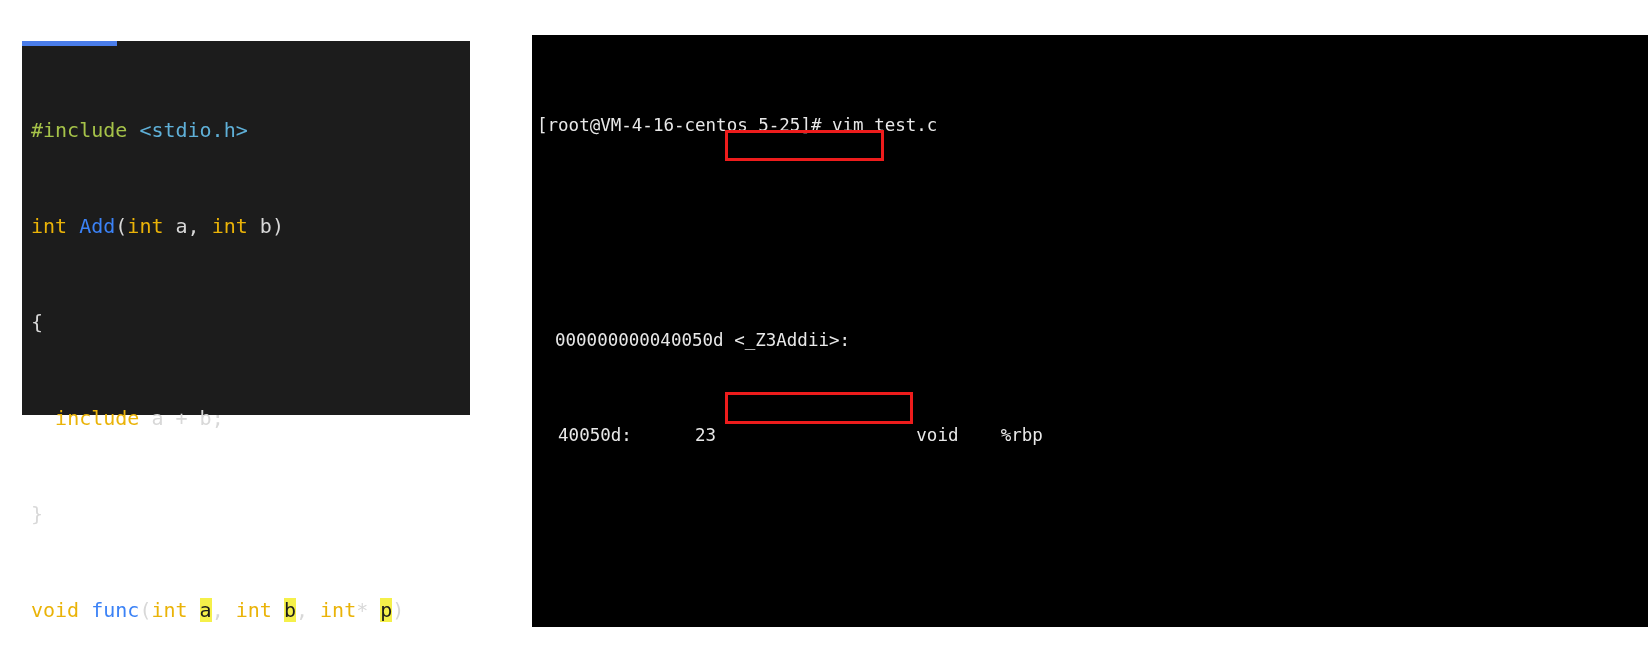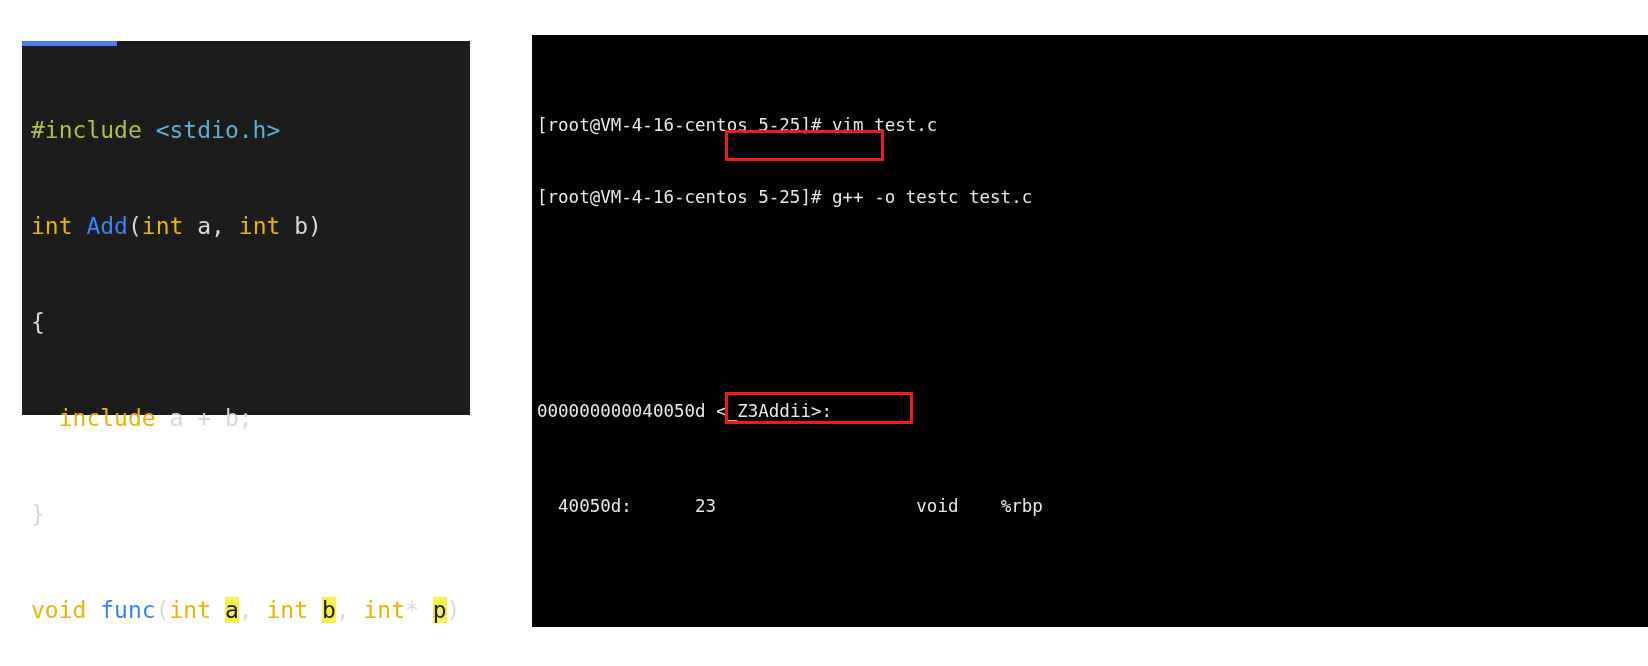--- a/index.html
+++ b/index.html
@@ -32,21 +32,21 @@
     height: 5px;
     background: #4a7dea;
   }
   #editor-code {
     position: absolute;
     left: 0px;
     top: 5px;
     width: 448px;
     height: 369px;
     font-family: "DejaVu Sans Mono", monospace;
-    font-size: 23px;
+    font-size: 20px;
     line-height: 24px;
     white-space: pre;
   }
   .code-line {
     height: 24px;
     padding-left: 9px;
     box-sizing: border-box;
     white-space: pre;
   }
   .tok-pre   { color: #a6c349; }          
@@ -72,21 +72,21 @@
     top: 0;
     padding: 8px 0 0 5px;
     font-family: "DejaVu Sans Mono", monospace;
     font-size: 17.5px;
     line-height: 23.8px;
     color: #e8e8e8;
     white-space: pre;
   }
   .term-line { height: 23.8px; white-space: pre; }
   .term-line.blank { color: transparent; }
-  .fn-label-line { position: relative; }
+  .fn-label-line { position: relative; margin-left: 18px; }
   .fn-addr { color: #e8e8e8; }
   .fn-sym  { color: #e8e8e8; }
   .redbox {
     position: absolute;
     border: 3px solid #ee1c1c;
     box-sizing: border-box;
     pointer-events: none;
   }
   #redbox-1 {
     left: 193px;
@@ -140,21 +140,20 @@
 
     
 
   </div>
 </div>
 
 <div id="terminal-panel">
   <div id="terminal-body">
 
     <div class="term-line"><span>[root@VM-4-16-centos 5-25]#</span><span> vim test.c</span></div>
-    <div class="term-line"><span>[root@VM-4-16-centos 5-25]#</span><span> g++ -o testc test.c</span></div>
 
     <div class="term-line blank">&nbsp;</div>
 
     
     <div class="term-line fn-label-line"><span class="fn-addr">000000000040050d</span><span> </span><span class="fn-sym">&lt;_Z3Addii&gt;:</span></div>
 
     <div class="term-line">  <span>40050d:</span>      <span>23</span><span>                   </span><span>void</span><span>    </span><span>%rbp</span></div>
 
     
 

